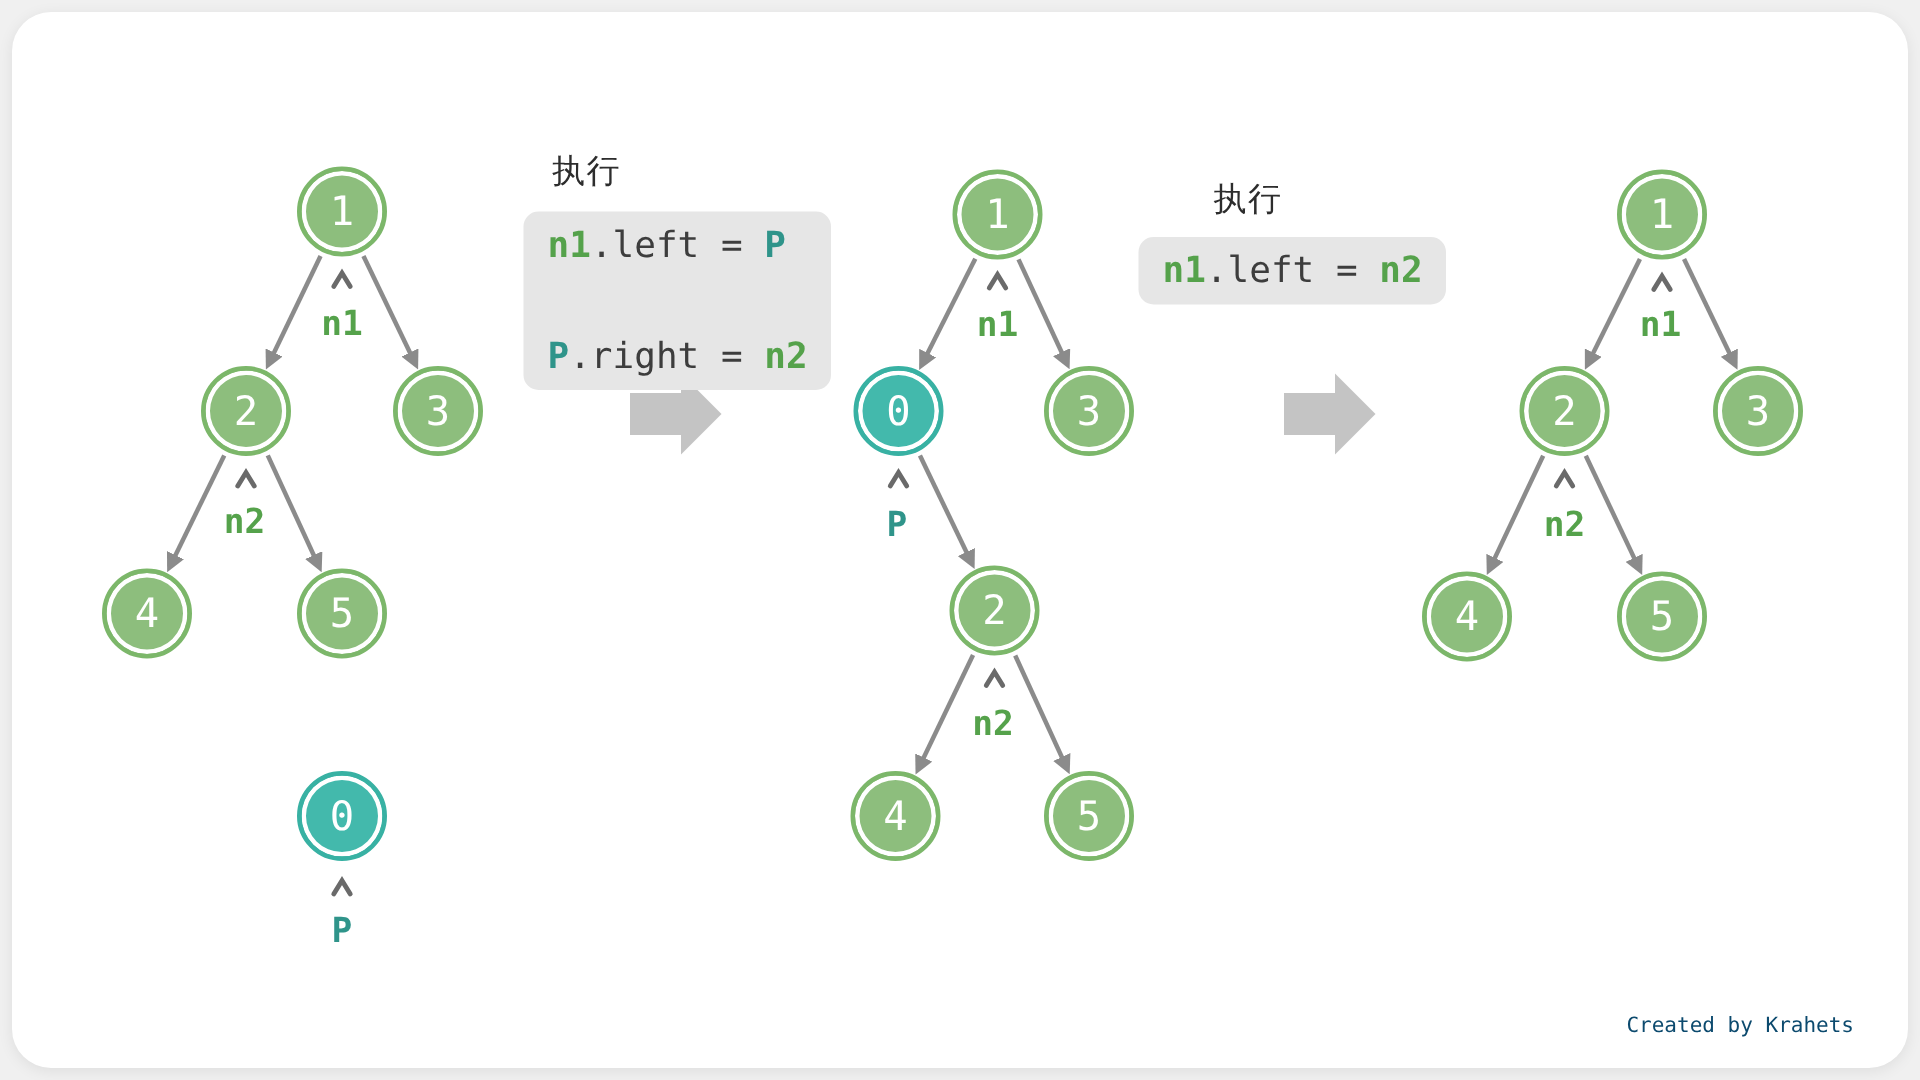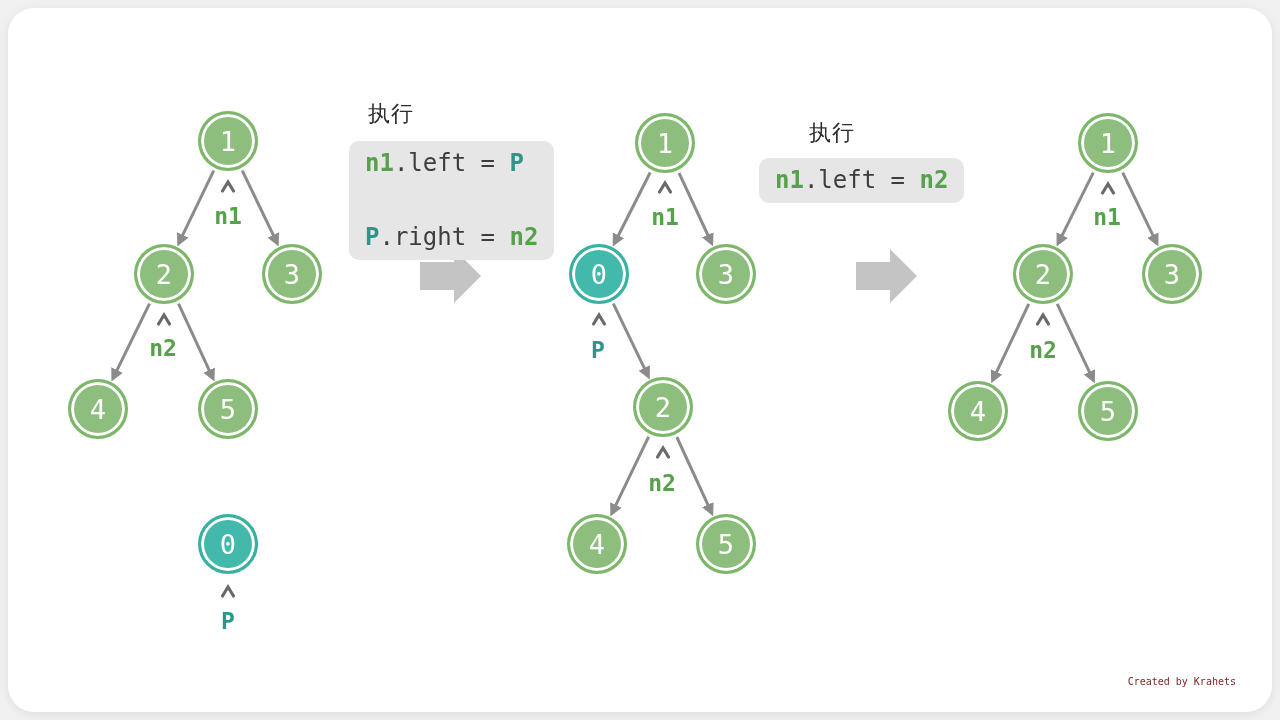--- a/index.html
+++ b/index.html
@@ -36,21 +36,21 @@
   }
   .code-box{
     position:absolute;background:#e6e6e6;border-radius:10px;
     padding:4px 16px;font-family:"DejaVu Sans Mono",monospace;
     font-size:24px;line-height:37px;color:#3d3d3d;white-space:pre;
   }
   .tok-g{color:#55a24b;font-weight:bold}
   .tok-t{color:#2f948a;font-weight:bold}
   .watermark{
     position:absolute;right:44px;top:676px;
-    font-family:"DejaVu Sans Mono",monospace;font-size:10px;color:#7f1d1d;
+    font-family:"DejaVu Sans Mono",monospace;font-size:14px;color:#0c4a6e;
   }
 </style>
 </head>
 <body>
 
 <div class="card"></div>
 
 <svg class="overlay" width="1280" height="720" viewBox="0 0 1280 720">
   <defs>
     <marker id="ah" viewBox="0 0 10 10" refX="5" refY="5" markerWidth="4.2" markerHeight="4.2" orient="auto">

